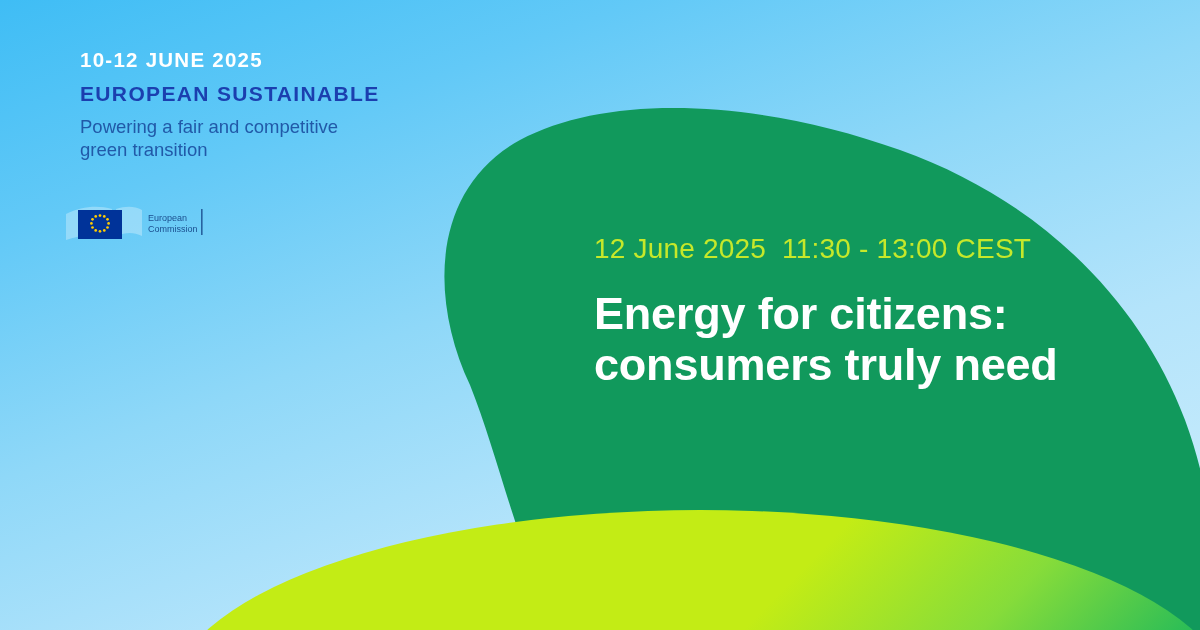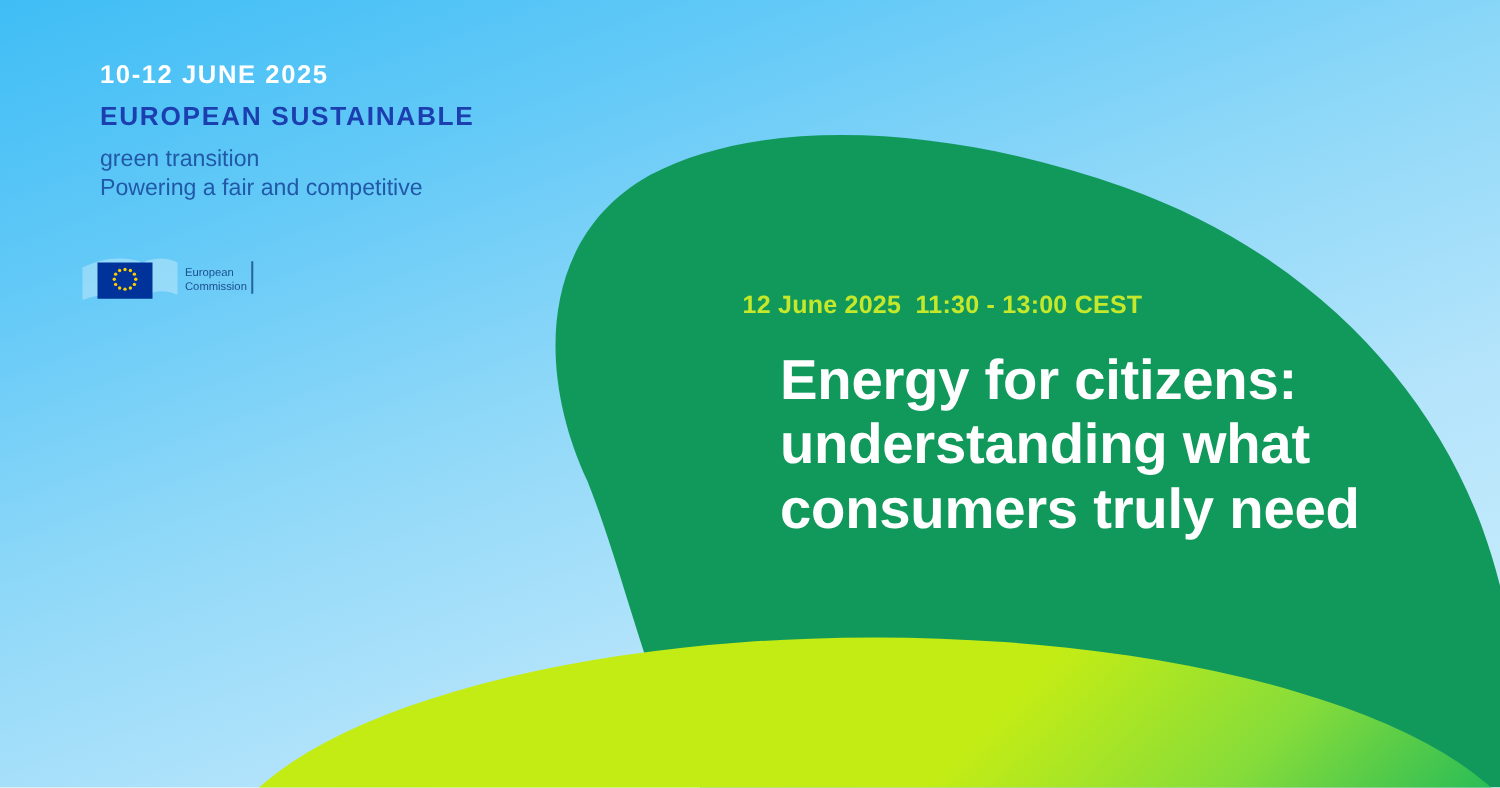--- a/index.html
+++ b/index.html
@@ -34,28 +34,28 @@
     line-height:1.24;
   }
 
   
   .eu-logo { position:absolute; left:64px; top:200px; display:flex; align-items:flex-start; }
   .eu-logo svg { display:block; }
 
   
   .event { position:absolute; left:594px; top:232px; width:530px; }
   .event-when {
-    font-size:20px; font-weight:bold; color:#c6e82a;
+    font-size:28px; font-weight:normal; color:#c6e82a;
     letter-spacing:0.2px; line-height:1.2;
     white-space:pre;
   }
   .event-title {
     margin-top:22px;
     font-size:45px; font-weight:bold; color:#ffffff;
-    line-height:1.14; letter-spacing:-0.2px;margin-left:30px;
+    line-height:1.14; letter-spacing:-0.2px;
   }
   .event-title .ln { display:block; }
 </style>
 </head>
 <body>
 
 <div id="stage">
 
   <div class="shapes">
     <svg width="1200" height="630" viewBox="0 0 1200 630" preserveAspectRatio="none">
@@ -80,22 +80,22 @@
       <ellipse cx="700" cy="700" rx="530" ry="190" fill="url(#limeGrad)"></ellipse>
     </svg>
   </div>
 
   <div class="brand">
     <div class="brand-dates">10-12 JUNE 2025</div>
     <div class="brand-title">
       <span class="ln" style="display:block">EUROPEAN SUSTAINABLE</span>
     </div>
     <div class="brand-tagline">
+      <span style="display:block">Powering a fair and competitive</span>
       <span style="display:block">green transition</span>
-      <span style="display:block">Powering a fair and competitive</span>
     </div>
   </div>
 
   <div class="eu-logo">
     <svg width="145" height="46" viewBox="0 0 145 46">
 
       <g opacity="0.30" fill="#ffffff">
         <path d="M2 14 C 18 6, 34 5, 48 9 L 48 38 C 34 34, 18 34, 2 40 Z"></path>
         <path d="M52 9 C 62 6, 70 6, 78 10 L 78 36 C 70 32, 62 32, 52 36 Z"></path>
       </g>
@@ -120,18 +120,17 @@
       <text x="84" y="32" font-family="Liberation Sans, sans-serif" font-size="9" fill="#1b4f8f">Commission</text>
 
       <rect x="137" y="9" width="1.6" height="26" fill="#1b4f8f" opacity="0.85"></rect>
     </svg>
   </div>
 
   <div class="event">
     <div class="event-when">12 June 2025  11:30 - 13:00 CEST</div>
     <div class="event-title">
       <span class="ln">Energy for citizens:</span>
-      <span class="ln">understanding what</span>
       <span class="ln">consumers truly need</span>
     </div>
   </div>
 
 </div>
 
 </body></html>

